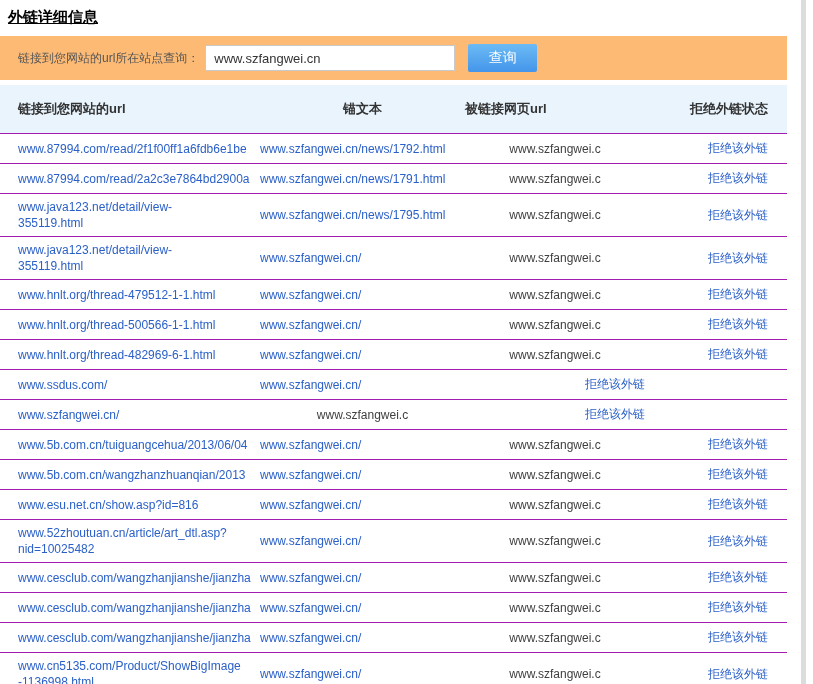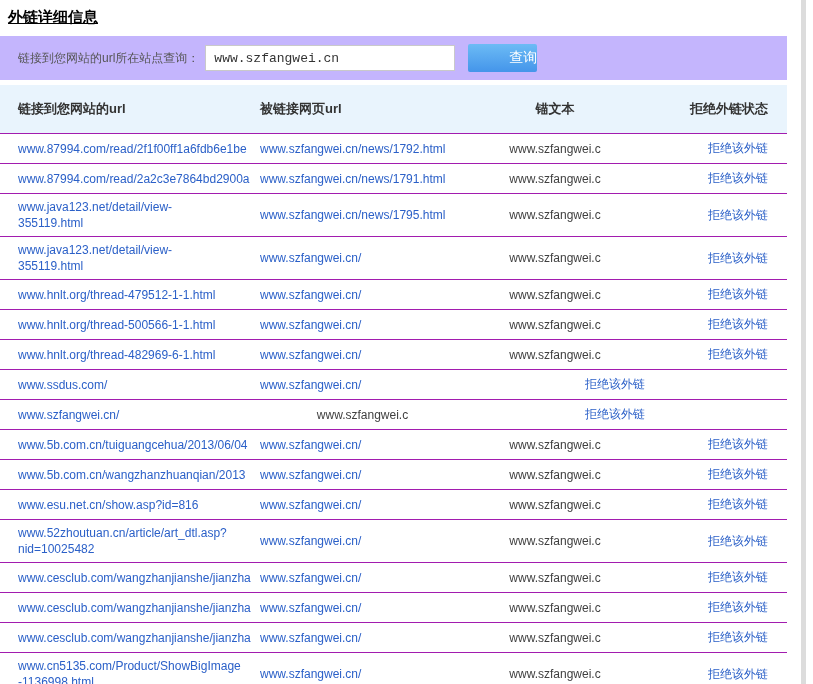--- a/index.html
+++ b/index.html
@@ -3,29 +3,29 @@
 <meta charset="utf-8">
 <style>
   * { margin:0; padding:0; box-sizing:border-box; }
   html,body { width:813px; height:684px; overflow:hidden; background:#fff;
               font-family:"Liberation Sans","DejaVu Sans",sans-serif; }
   .page { position:relative; width:813px; height:684px; }
   .content { width:787px; }
 
   .page-title { font-size:15px; font-weight:bold; color:#000; padding:8px 0 0 8px; height:36px;text-decoration:underline; }
 
-  .query-bar { height:44px; background:#c4b5fd; display:flex; align-items:center; padding-left:18px; }
+  .query-bar { height:44px; background:#fdba74; display:flex; align-items:center; padding-left:18px; }
   .query-label { font-size:12px; color:#555; }
   .query-input { width:250px; height:24px; border:1px solid #c9c9c9; background:#fff;
                  font-size:13px; color:#333; padding:12px 8px; margin-left:6px;
-                 font-family:Liberation Mono, monospace; }
+                 font-family:Liberation Sans, sans-serif; }
   .query-button { margin-left:13px; width:69px; height:28px; border:none; cursor:pointer;
                   background:linear-gradient(to bottom,#6cbbf5,#4495ea); color:#fff;
                   font-size:14px; border-radius:2px;
-                  font-family:"Liberation Sans","DejaVu Sans",sans-serif;text-align:right; }
+                  font-family:"Liberation Sans","DejaVu Sans",sans-serif; }
 
   .table { margin-top:5px; font-size:12px; }
   .tr, .thead { display:grid; grid-template-columns:242px 205px 180px 1fr;
                 padding-left:18px; padding-right:19px; align-items:center; }
   .thead { background:#e9f4fd; height:48px; font-size:13px; font-weight:bold; color:#333; }
   .tr { min-height:30px; border-top:1px solid #a21caf; }
   .td { padding:5px 0; }
   .td-anchor, .th-anchor { text-align:center; }
   .td-action, .th-action { text-align:right; }
   .td-source { overflow:hidden; padding-right:10px; }
@@ -45,22 +45,22 @@
 
     <div class="query-bar">
       <span class="query-label">链接到您网站的url所在站点查询：</span>
       <input class="query-input" type="text" value="www.szfangwei.cn" style="">
       <button class="query-button">查询</button>
     </div>
 
     <div class="table">
       <div class="thead">
         <div class="th th-source">链接到您网站的url</div>
+        <div class="th th-anchor">锚文本</div>
         <div class="th th-target">被链接网页url</div>
-        <div class="th th-anchor">锚文本</div>
         <div class="th th-action">拒绝外链状态</div>
       </div>
       <div>
   <div class="tr">
     <div class="td td-source">
               <a>www.87994.com/read/2f1f00ff1a6fdb6e1be</a>
             </div>
     <div class="td td-target"><a>www.szfangwei.cn/news/1792.html</a></div>
     <div class="td td-anchor">www.szfangwei.c</div>
     <div class="td td-action"><a>拒绝该外链</a></div>

